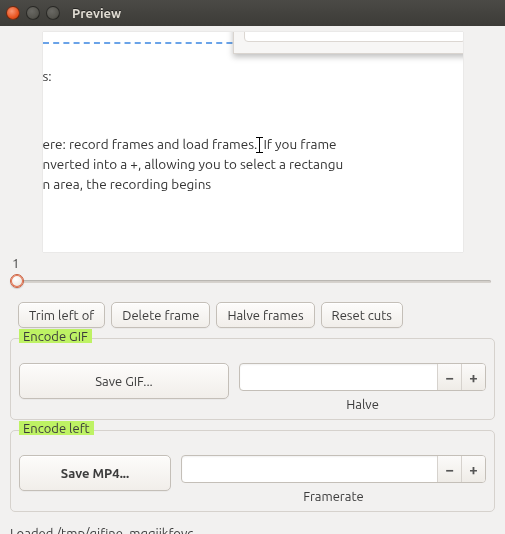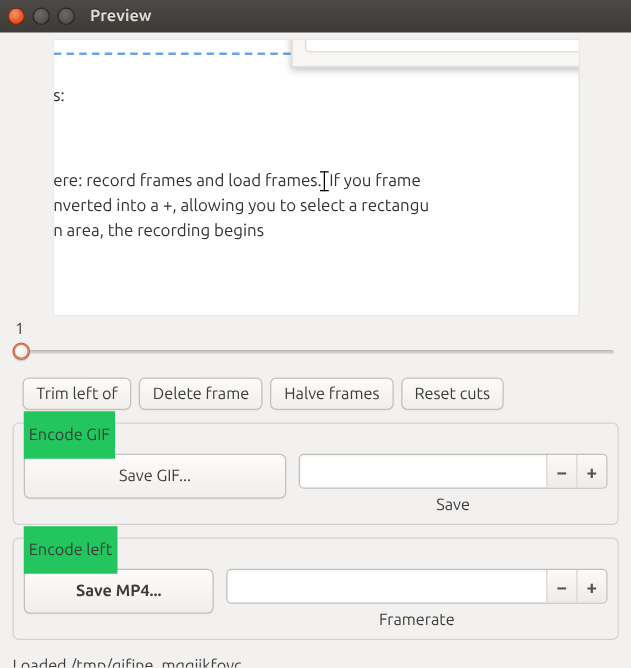--- a/index.html
+++ b/index.html
@@ -121,22 +121,22 @@
 
   .fieldset {
     border: 1px solid #d6d2cd;
     border-radius: 5px;
     margin: 10px 10px 0 10px;
     padding: 24px 8px 8px 8px;
     position: relative;
   }
   .fieldset .legend {
     position: absolute; top: -10px; left: 8px;
-    background: #22c55e;
-    padding: 12px 4px;
+    background: #bef264;
+    padding: 0 4px;
     font-size: 13px;
   }
   .row {
     display: flex; gap: 10px; align-items: flex-start;
   }
   .save-btn {
     flex: 0 0 auto;
     width: 210px;
     padding: 10px 12px;
     text-align: center;
@@ -221,21 +221,21 @@
   <div class="fieldset">
     <div class="legend">Encode GIF</div>
     <div class="row">
       <div class="btn save-btn">Save GIF...</div>
       <div class="spin-col">
         <div class="spin">
           <div class="spin-input"></div>
           <div class="spin-btn minus"></div>
           <div class="spin-btn plus"></div>
         </div>
-        <div class="spin-caption">Save</div>
+        <div class="spin-caption">Halve</div>
       </div>
     </div>
   </div>
 
   <div class="fieldset">
     <div class="legend">Encode left</div>
     <div class="row">
       <div class="btn save-btn sm">Save MP4...</div>
       <div class="spin-col">
         <div class="spin">

